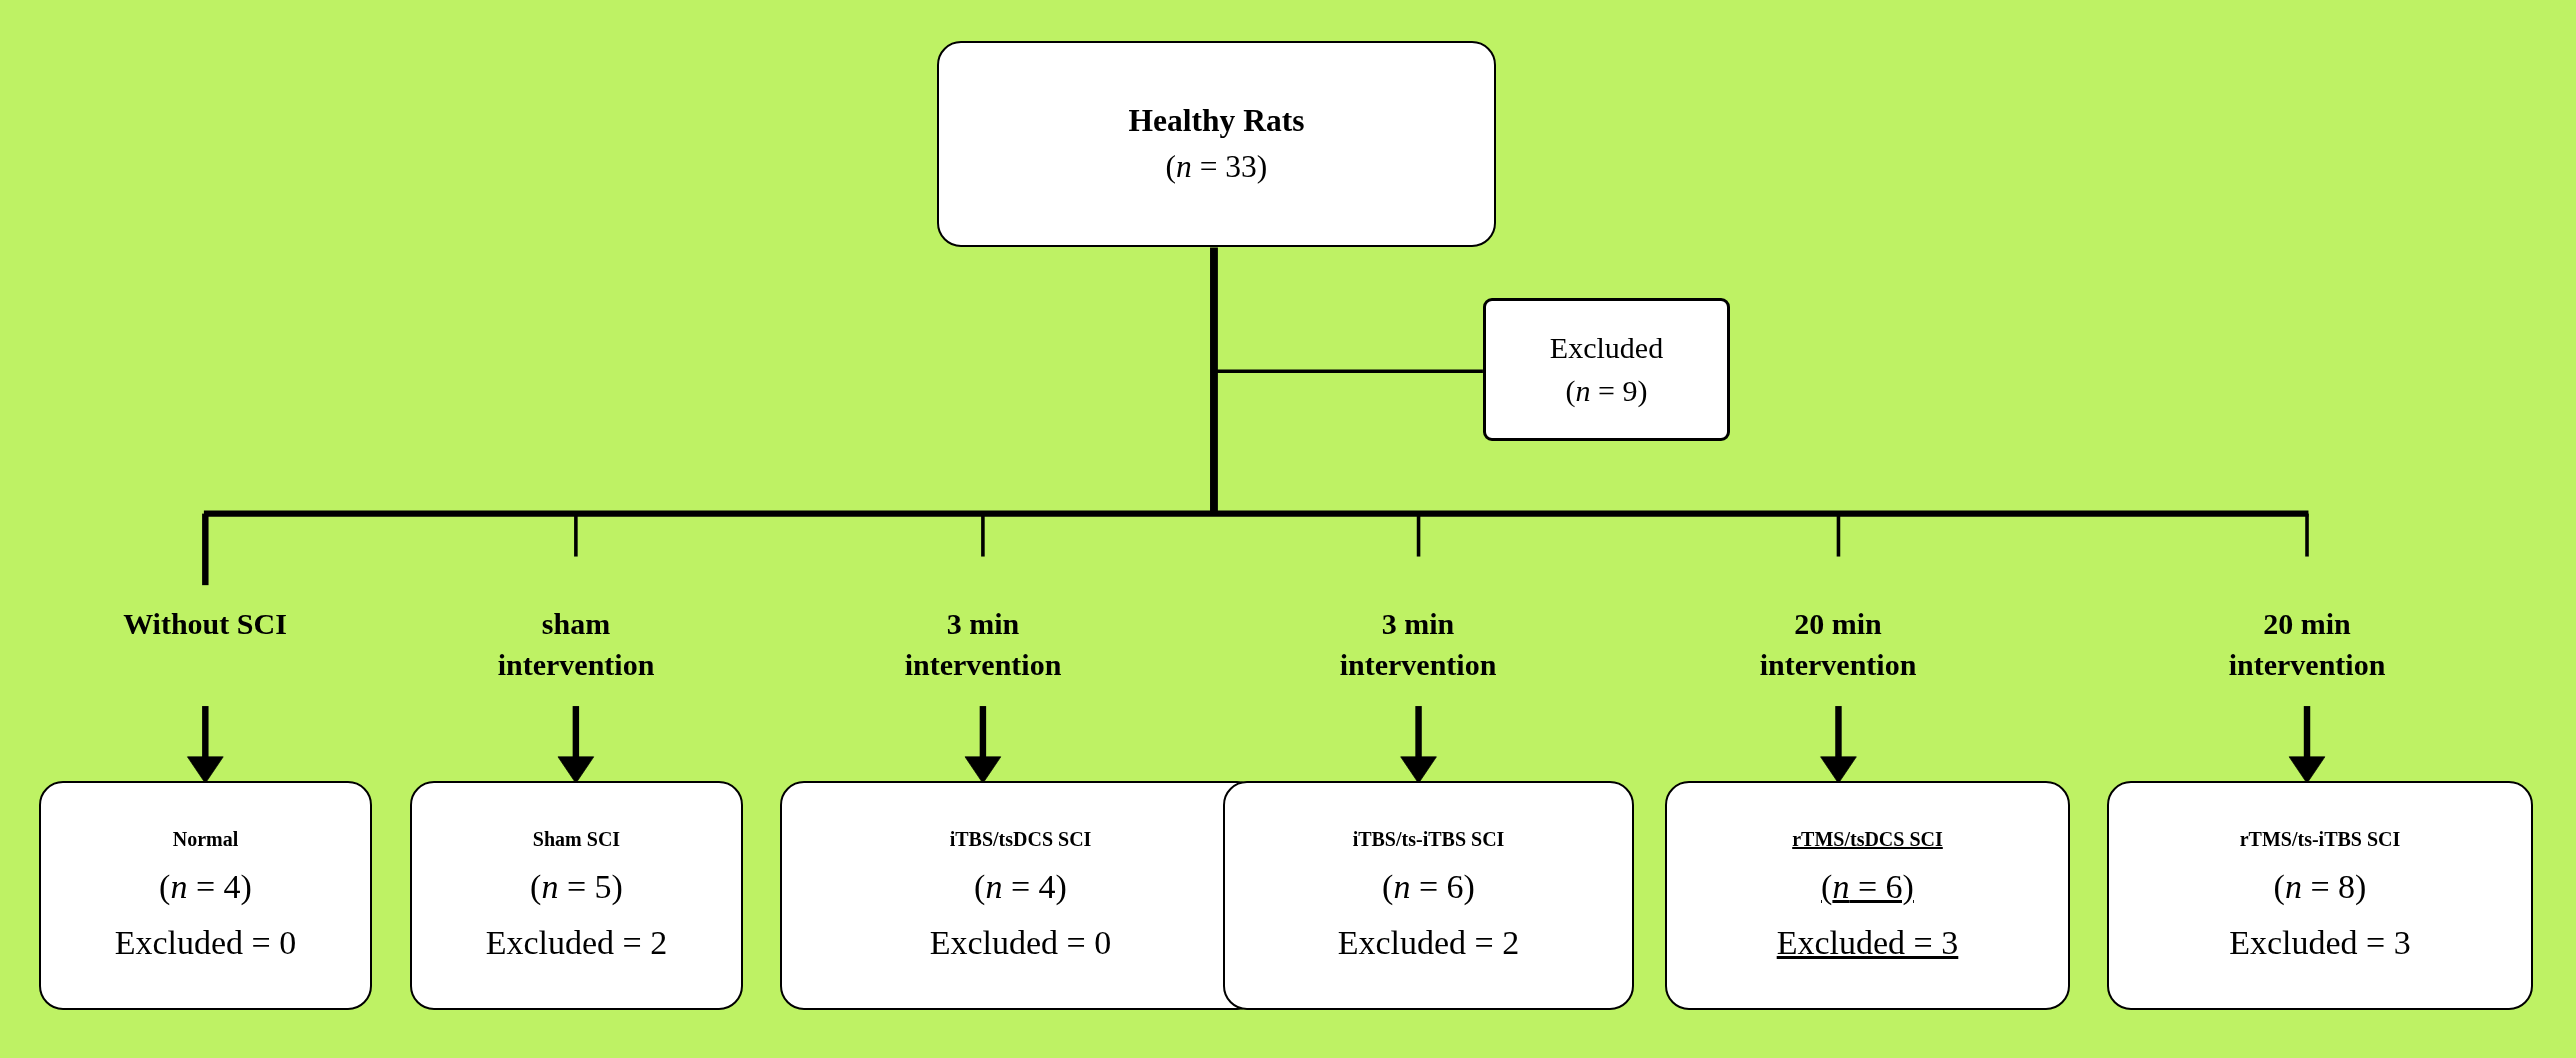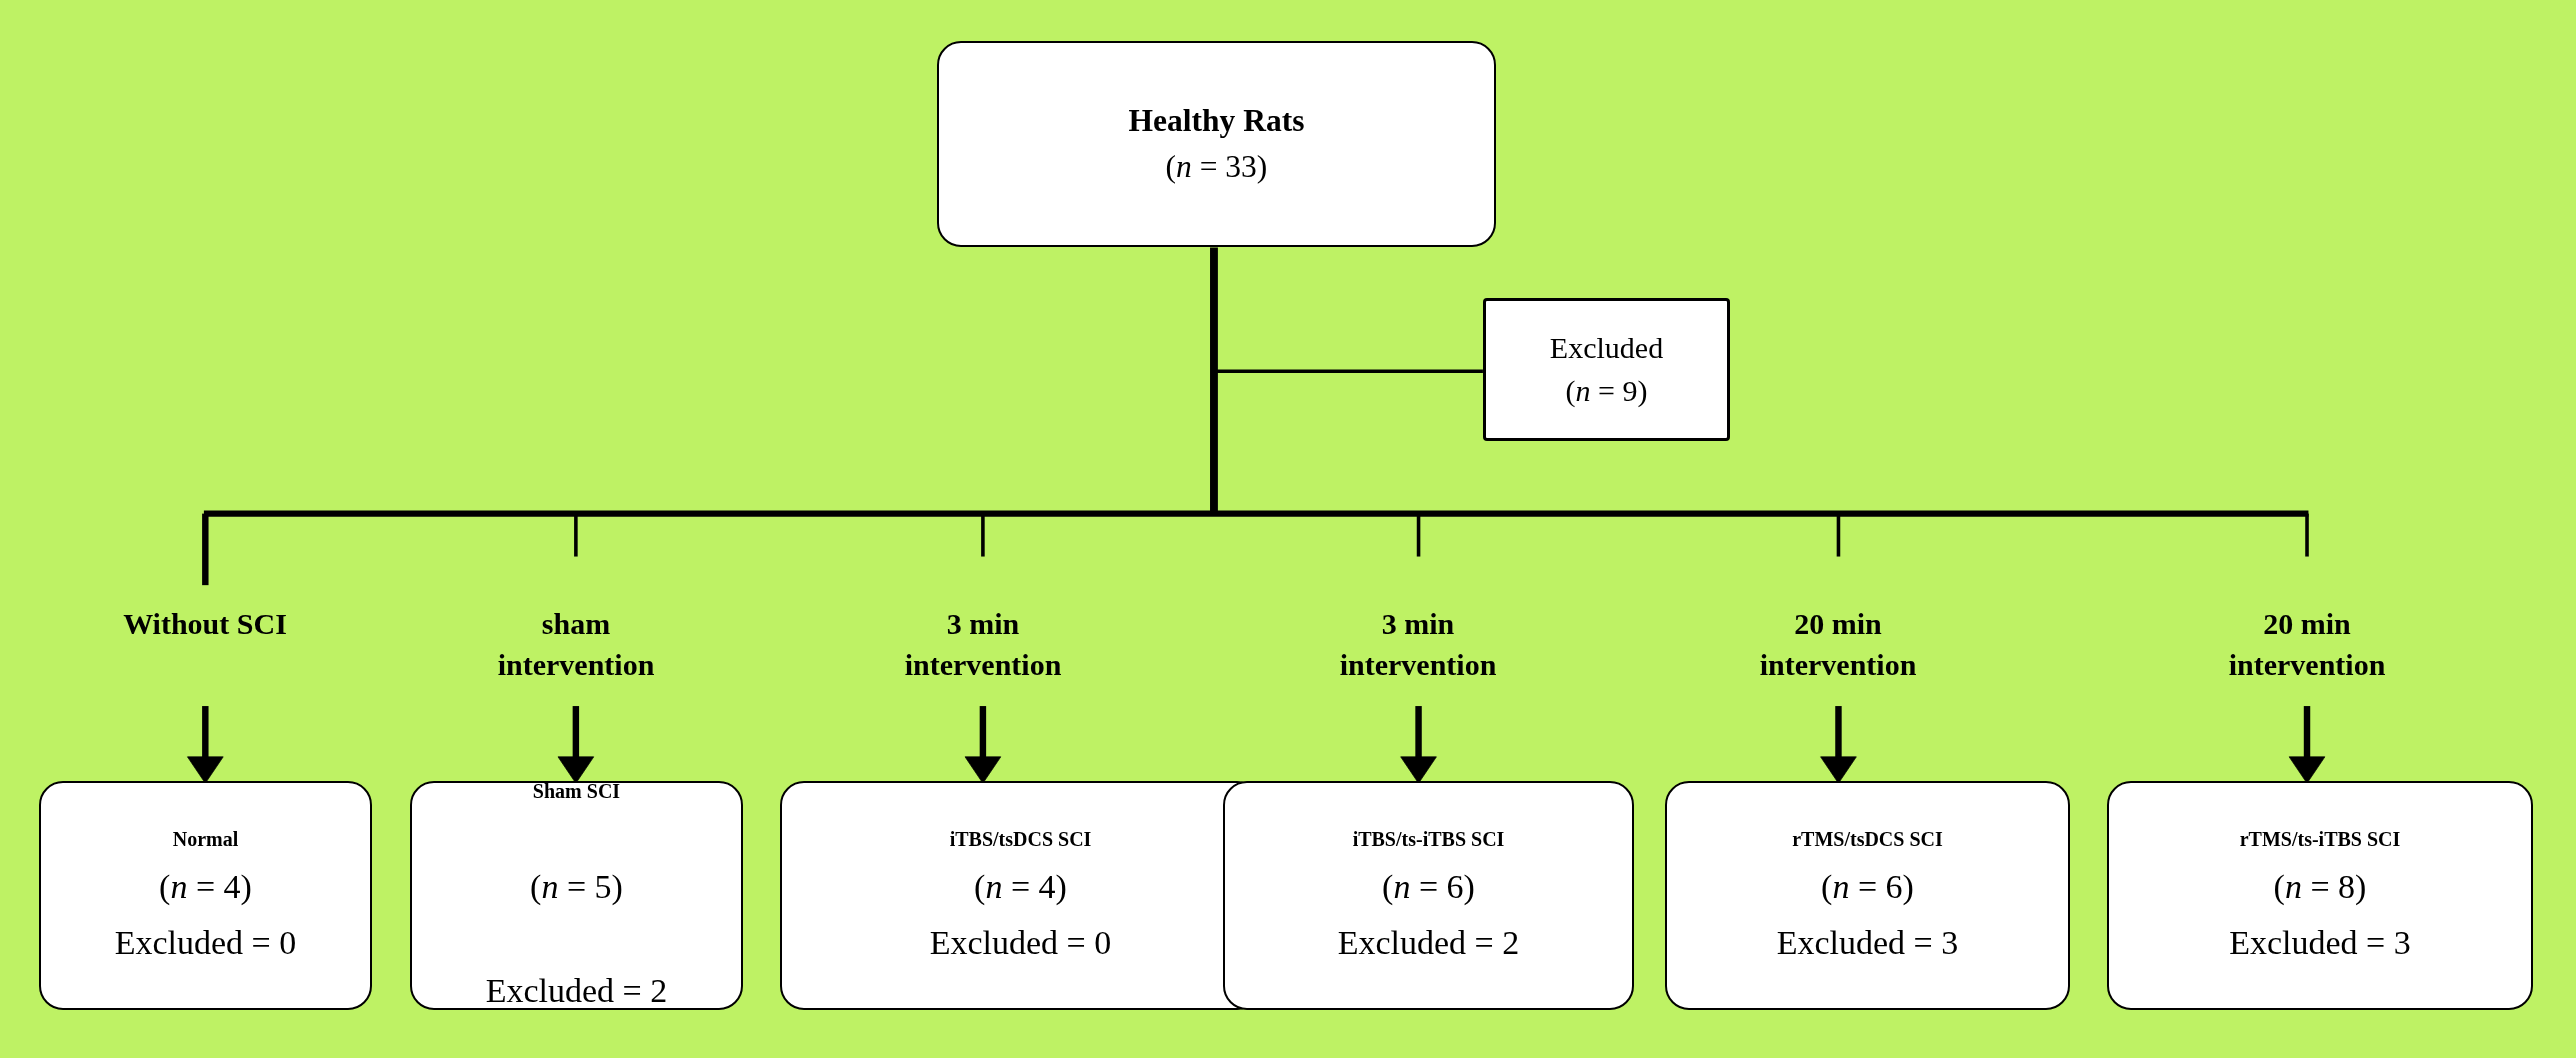--- a/index.html
+++ b/index.html
@@ -23,21 +23,21 @@
     box-sizing: border-box;
     background: #ffffff;
     border: 2.9px solid #000000;
     display: flex;
     flex-direction: column;
     align-items: center;
     justify-content: center;
     text-align: center;
   }
   .node.rounded { border-radius: 24px; }
-  .node.sharp   { border-radius: 4px; border-width: 3.6px; }
+  .node.sharp   { border-radius: 9px; border-width: 3.6px; }
 
   .line {
     display: block;
     white-space: nowrap;
     line-height: 1.34;
   }
   .line.bold  { font-weight: bold; }
   .line.n     { font-weight: normal; }
   .line.n i   { font-style: italic; }
 
@@ -159,39 +159,39 @@
 intervention</div>
   <div class="branch-label" style="left:2164px; top:604px; width:286px;">20 min
 intervention</div>
 
   <div class="node rounded group-node" style="left:39px; width:333px;">
     <span class="line bold">Normal</span>
     <span class="line n"><span>(</span><i>n</i><span> = 4)</span></span>
     <span class="line n">Excluded = 0</span>
   </div>
 
-  <div class="node rounded group-node" style="left:410px; width:333px;gap:48px;">
+  <div class="node rounded group-node" style="left:410px; width:333px;">
     <span class="line bold">Sham SCI</span>
     <span class="line n"><span>(</span><i>n</i><span> = 5)</span></span>
     <span class="line n">Excluded = 2</span>
   </div>
 
   <div class="node rounded group-node" style="left:780px; width:481px;align-items:center;">
     <span class="line bold">iTBS/tsDCS SCI</span>
     <span class="line n"><span>(</span><i>n</i><span> = 4)</span></span>
     <span class="line n">Excluded = 0</span>
   </div>
 
   <div class="node rounded group-node" style="left:1223px; width:411px;">
     <span class="line bold">iTBS/ts-iTBS SCI</span>
     <span class="line n"><span>(</span><i>n</i><span> = 6)</span></span>
     <span class="line n">Excluded = 2</span>
   </div>
 
-  <div class="node rounded group-node" style="left:1665px; width:405px;">
+  <div class="node rounded group-node" style="left:1665px; width:405px;text-decoration:underline;">
     <span class="line bold">rTMS/tsDCS SCI</span>
     <span class="line n"><span>(</span><i>n</i><span> = 6)</span></span>
     <span class="line n">Excluded = 3</span>
   </div>
 
   <div class="node rounded group-node" style="left:2107px; width:426px;">
     <span class="line bold">rTMS/ts-iTBS SCI</span>
     <span class="line n"><span>(</span><i>n</i><span> = 8)</span></span>
     <span class="line n">Excluded = 3</span>
   </div>

